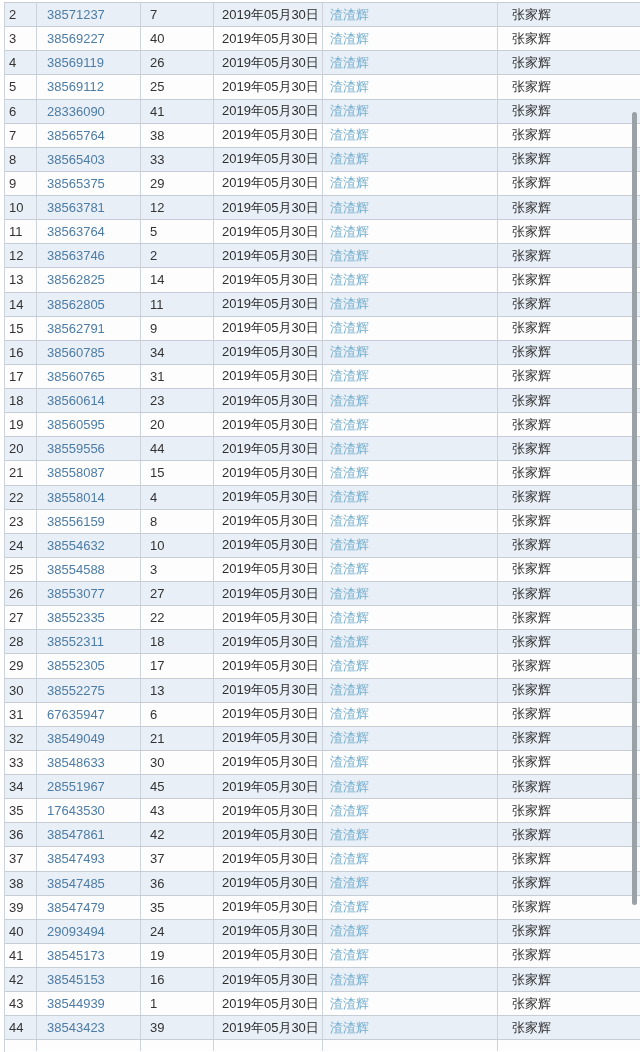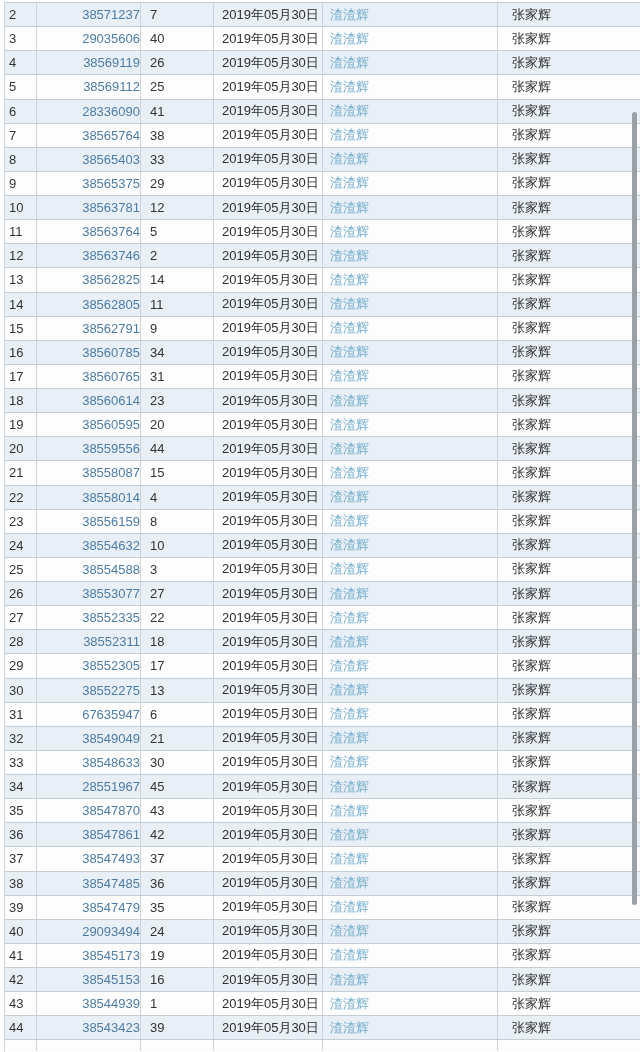--- a/index.html
+++ b/index.html
@@ -33,21 +33,21 @@
   }
   .cell {
     height: 100%;
     display: flex;
     align-items: center;
     border-right: 1px solid #ccd3da;
     overflow: hidden;
     white-space: nowrap;
   }
   .c-index { width: 32px;  padding-left: 4px;  }
-  .c-id    { width: 104px; padding-left: 10px; justify-content: flex-end; }
+  .c-id    { width: 104px; padding-left: 10px; }
   .c-count { width: 73px;  padding-left: 9px;  }
   .c-date  { width: 109px; padding-left: 8px;  }
   .c-link  { width: 175px; padding-left: 7px;  }
   .c-name  { flex: 1; padding-left: 14px; border-right: none; }
   .id-link   { color: #4d7ca5; text-decoration: none; cursor: pointer; }
   .blue-link { color: #74aecd; text-decoration: none; cursor: pointer; }
   .dark-text { color: #2e2e2e; }
   .scroll-thumb {
     position: absolute;
     left: 632px; top: 112px;
@@ -70,21 +70,21 @@
     <div class="cell c-count">7</div>
     <div class="cell c-date dark-text">2019年05月30日</div>
     <div class="cell c-link">
           <span class="blue-link">渣渣辉</span>
         </div>
     <div class="cell c-name dark-text">张家辉</div>
   </div>
       <div class="row">
     <div class="cell c-index">3</div>
     <div class="cell c-id">
-          <span class="id-link">29035606</span>
+          <span class="id-link">38569227</span>
         </div>
     <div class="cell c-count">40</div>
     <div class="cell c-date dark-text">2019年05月30日</div>
     <div class="cell c-link">
           <span class="blue-link">渣渣辉</span>
         </div>
     <div class="cell c-name dark-text">张家辉</div>
   </div>
       <div class="row alt">
     <div class="cell c-index">4</div>
@@ -454,21 +454,21 @@
     <div class="cell c-count">45</div>
     <div class="cell c-date dark-text">2019年05月30日</div>
     <div class="cell c-link">
           <span class="blue-link">渣渣辉</span>
         </div>
     <div class="cell c-name dark-text">张家辉</div>
   </div>
       <div class="row">
     <div class="cell c-index">35</div>
     <div class="cell c-id">
-          <span class="id-link">38547870</span>
+          <span class="id-link">17643530</span>
         </div>
     <div class="cell c-count">43</div>
     <div class="cell c-date dark-text">2019年05月30日</div>
     <div class="cell c-link">
           <span class="blue-link">渣渣辉</span>
         </div>
     <div class="cell c-name dark-text">张家辉</div>
   </div>
       <div class="row alt">
     <div class="cell c-index">36</div>

